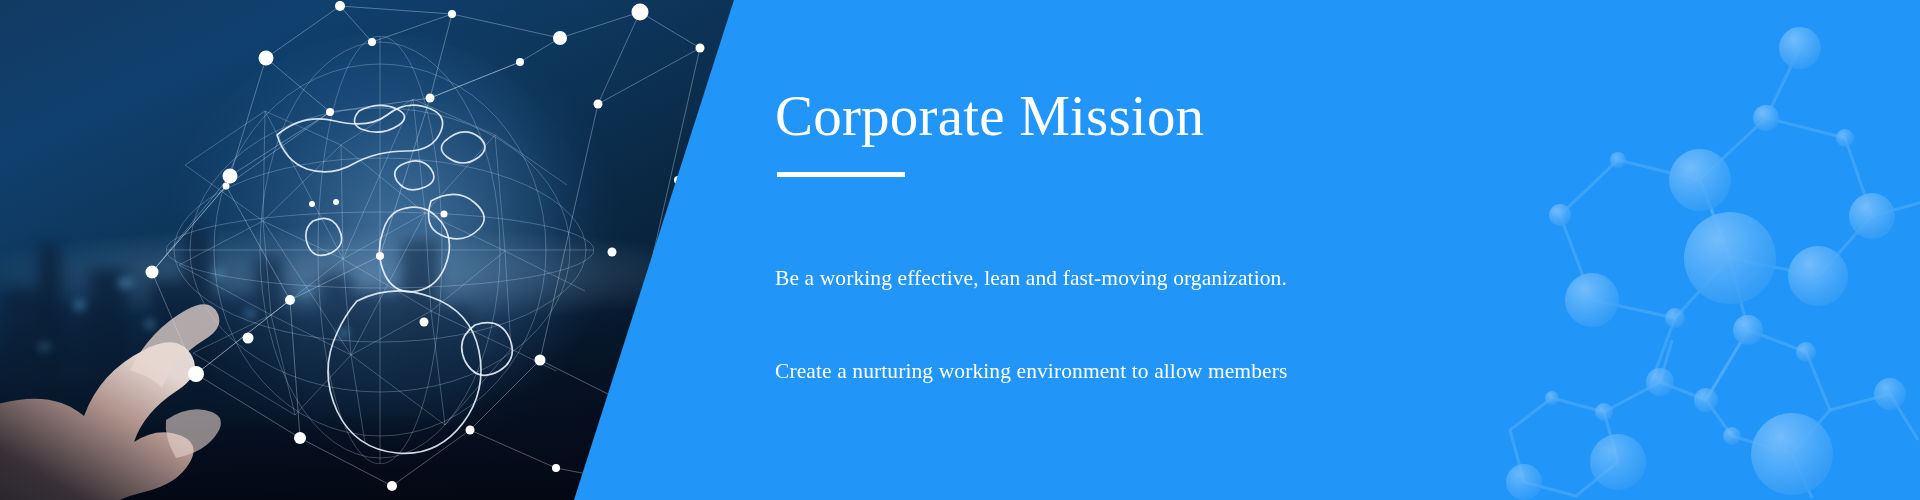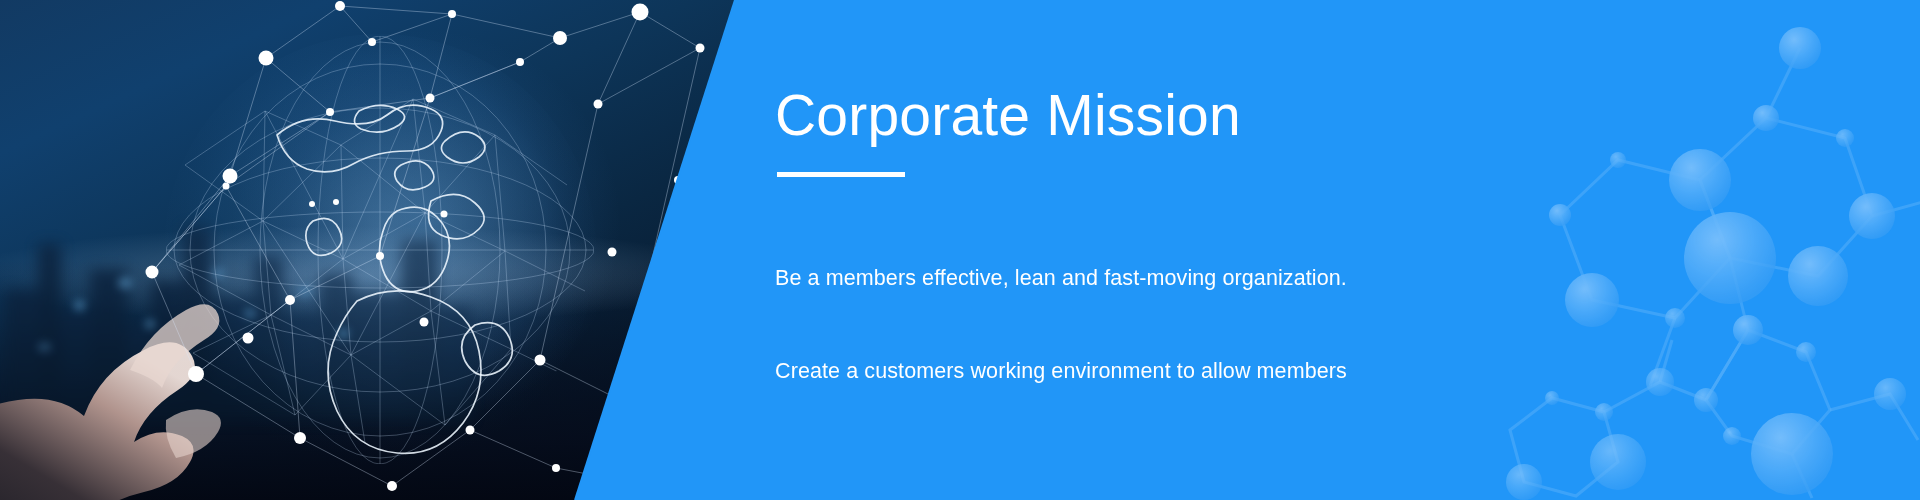--- a/index.html
+++ b/index.html
@@ -6,21 +6,21 @@
   html, body {
     margin: 0;
     padding: 0;
     background: #ffffff;
   }
   #banner {
     position: relative;
     width: 1920px;
     height: 500px;
     overflow: hidden;
-    font-family: Liberation Sans, sans-serif;
+    font-family: Liberation Serif, serif;
     background: #2196f8;
   }
 
   
   .blue-panel {
     position: absolute;
     inset: 0;
     background: #2196f8;
   }
 
@@ -386,19 +386,19 @@
   <div class="diag-edge">
     <svg viewBox="0 0 790 500" preserveAspectRatio="none" xmlns="http://www.w3.org/2000/svg" aria-hidden="true">
       <line x1="735" y1="0" x2="575" y2="500" stroke="#2196f8" stroke-width="2"></line>
     </svg>
   </div>
 
   <div class="content">
     <h1 class="title">Corporate Mission</h1>
     <div class="rule"></div>
     <div class="body-lines">
-      <div>Be a members effective, lean and fast-moving organization.</div>
-      <div>Create a customers working environment to allow members</div>
+      <div>Be a working effective, lean and fast-moving organization.</div>
+      <div>Create a nurturing working environment to allow members</div>
       
     </div>
   </div>
 
 </div>
 
 </body></html>

